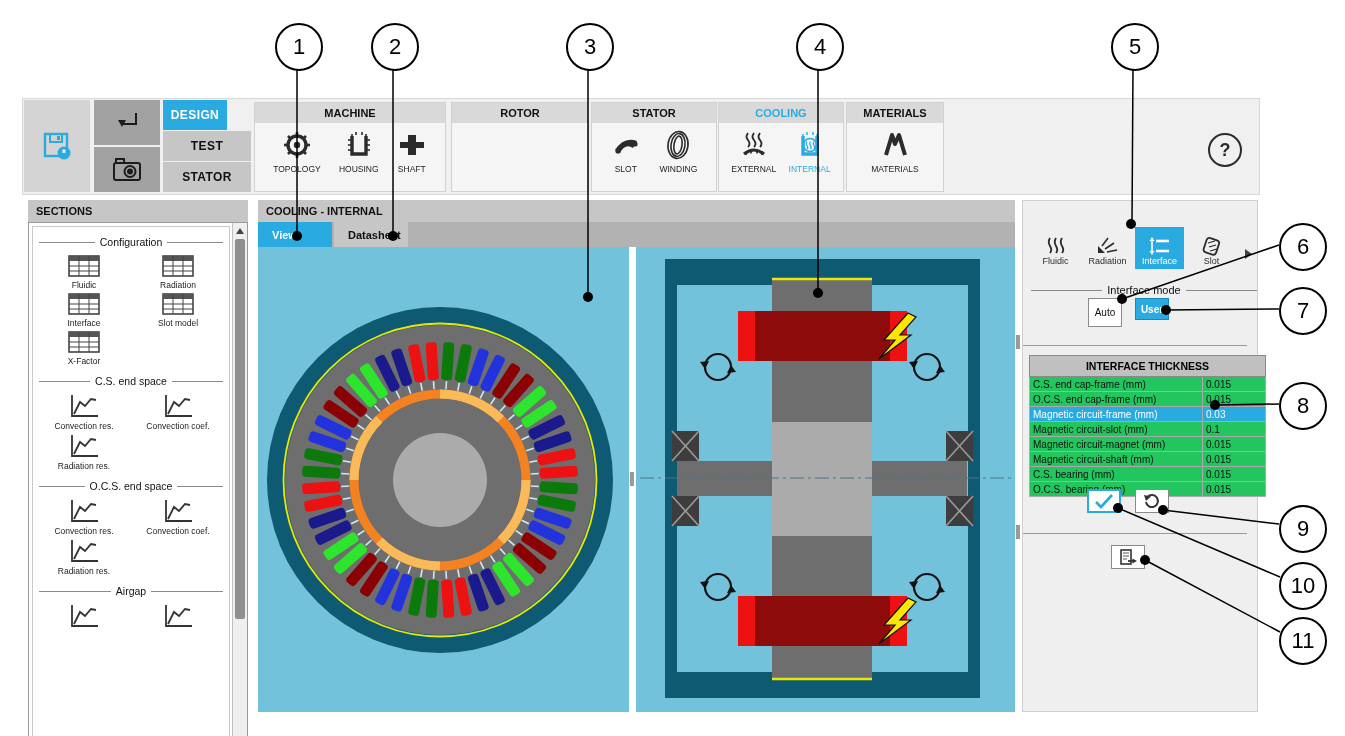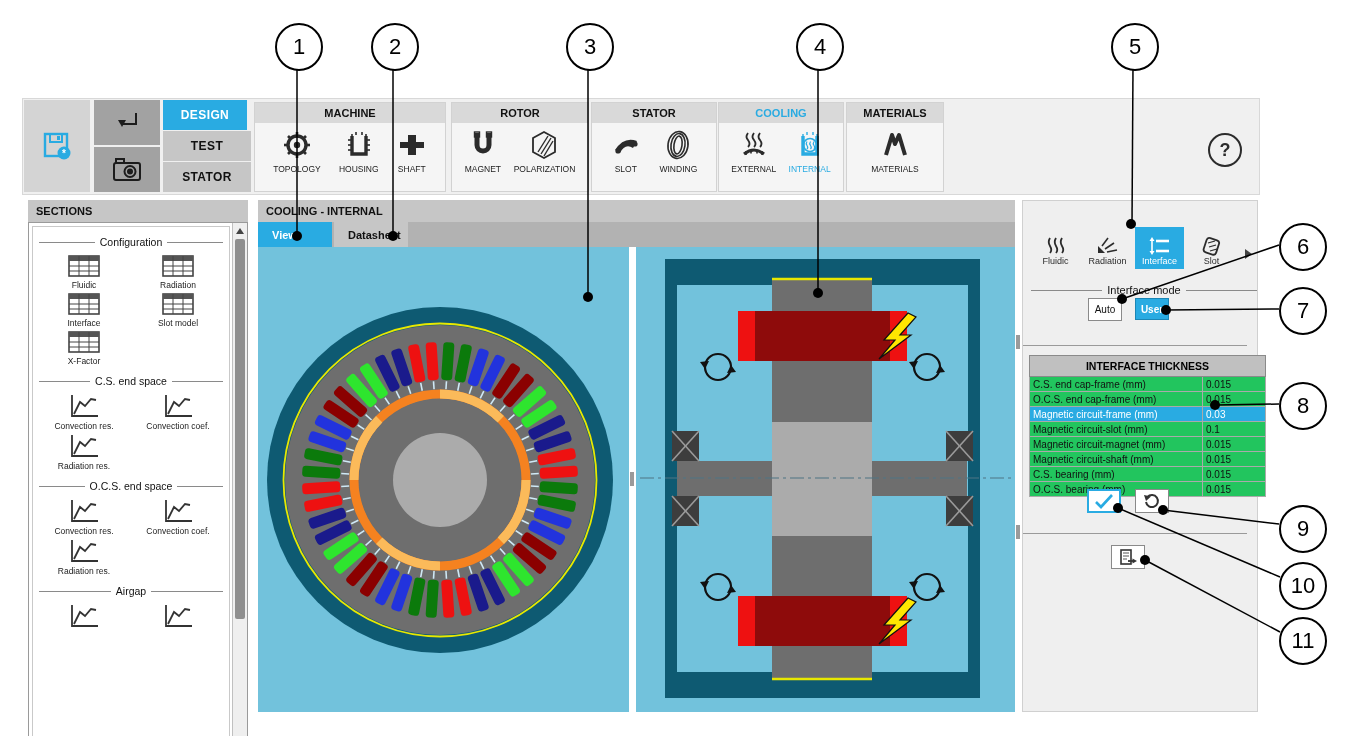--- a/index.html
+++ b/index.html
@@ -99,21 +99,21 @@
       </svg>
     </div>
     <div class="cell" style="left:71px;top:48px;width:66px;height:45px;background:#a2a2a2;">
       <svg width="32" height="26" viewBox="0 0 32 26">
         <rect x="3" y="6" width="26" height="17" rx="2" fill="none" stroke="#1c1c1c" stroke-width="2"></rect>
         <rect x="5" y="2" width="8" height="4" fill="none" stroke="#1c1c1c" stroke-width="2"></rect>
         <circle cx="19" cy="14.5" r="5.5" fill="none" stroke="#1c1c1c" stroke-width="2"></circle>
         <circle cx="19" cy="14.5" r="3" fill="#1c1c1c"></circle>
       </svg>
     </div>
-    <div class="cell bluebtn" style="left:140px;top:1px;width:84px;height:30px;">DESIGN</div>
+    <div class="cell bluebtn" style="left:140px;top:1px;width:64px;height:30px;">DESIGN</div>
     <div class="cell graybtn" style="left:140px;top:32px;width:88px;height:30px;">TEST</div>
     <div class="cell graybtn" style="left:140px;top:63px;width:88px;height:30px;">STATOR</div>
 
     <div class="tb-group" style="left:231px;width:190px;">
       <div class="tb-ghead">MACHINE</div>
       <div class="tb-items">
         <div class="tb-item">
           <svg width="30" height="30" viewBox="0 0 30 30">
             <circle cx="15" cy="15" r="9" fill="none" stroke="#2b2b2b" stroke-width="3.4"></circle>
             <circle cx="15" cy="15" r="3.2" fill="#2b2b2b"></circle>
@@ -153,41 +153,20 @@
             <rect x="3" y="12" width="24" height="6" fill="#2b2b2b"></rect>
             <rect x="11" y="5" width="8" height="20" fill="#2b2b2b"></rect>
           </svg>
           <span class="lab">SHAFT</span>
         </div>
       </div>
     </div>
 
     <div class="tb-group" style="left:428px;width:136px;">
       <div class="tb-ghead">ROTOR</div>
-      <div class="tb-items">
-        <div class="tb-item">
-          <svg width="28" height="30" viewBox="0 0 28 30">
-            <path d="M8,3 V15 a6,6 0 0 0 12,0 V3" fill="none" stroke="#2b2b2b" stroke-width="5"></path>
-            <rect x="5.5" y="2" width="5" height="5" fill="none" stroke="#2b2b2b" stroke-width="1.4"></rect>
-            <rect x="17.5" y="2" width="5" height="5" fill="none" stroke="#2b2b2b" stroke-width="1.4"></rect>
-          </svg>
-          <span class="lab">MAGNET</span>
-        </div>
-        <div class="tb-item">
-          <svg width="30" height="30" viewBox="0 0 30 30">
-            <polygon points="15,2 26,8 26,22 15,28 4,22 4,8" fill="none" stroke="#2b2b2b" stroke-width="1.8"></polygon>
-            <g stroke="#2b2b2b" stroke-width="1.4">
-              <line x1="9" y1="22" x2="19" y2="6"></line>
-                <line x1="12" y1="24" x2="22" y2="8"></line>
-                <line x1="15" y1="26" x2="24" y2="11"></line>
-            </g>
-          </svg>
-          <span class="lab">POLARIZATION</span>
-        </div>
-      </div>
     </div>
 
     <div class="tb-group" style="left:568px;width:124px;">
       <div class="tb-ghead">STATOR</div>
       <div class="tb-items">
         <div class="tb-item">
           <svg width="30" height="30" viewBox="0 0 30 30">
             <path d="M4,20 Q13,6 26,11 L22,18 Q14,13 9,23 Z" fill="#2b2b2b"></path>
             <circle cx="7" cy="21" r="2.6" fill="#2b2b2b"></circle>
             <circle cx="24" cy="14" r="2.6" fill="#2b2b2b"></circle>
@@ -670,21 +649,21 @@
       </svg>
       <span>Slot</span>
     </div>
     <div class="more-arrow" style="left:222px;top:48px;"></div>
 
     <div class="sec-divider abs" style="left:4px;top:78px;width:226px;">
       <div class="ln"></div>
         <span style="font-size:11px;">Interface mode</span>
         <div class="ln"></div>
     </div>
-    <div class="modebtn mode-off" style="left:65px;top:97px;width:34px;height:23px;text-align:right;">Auto</div>
+    <div class="modebtn mode-off" style="left:65px;top:97px;width:34px;height:29px;text-align:right;">Auto</div>
     <div class="modebtn mode-on" style="left:112px;top:97px;width:34px;height:22px;">User</div>
 
     <div class="hline" style="left:0px;top:144px;width:224px;"></div>
 
     <table class="thk abs" style="left:6px;top:154px;">
       <thead>
         <tr>
             <th colspan="2">INTERFACE THICKNESS</th>
           </tr>
       </thead>

